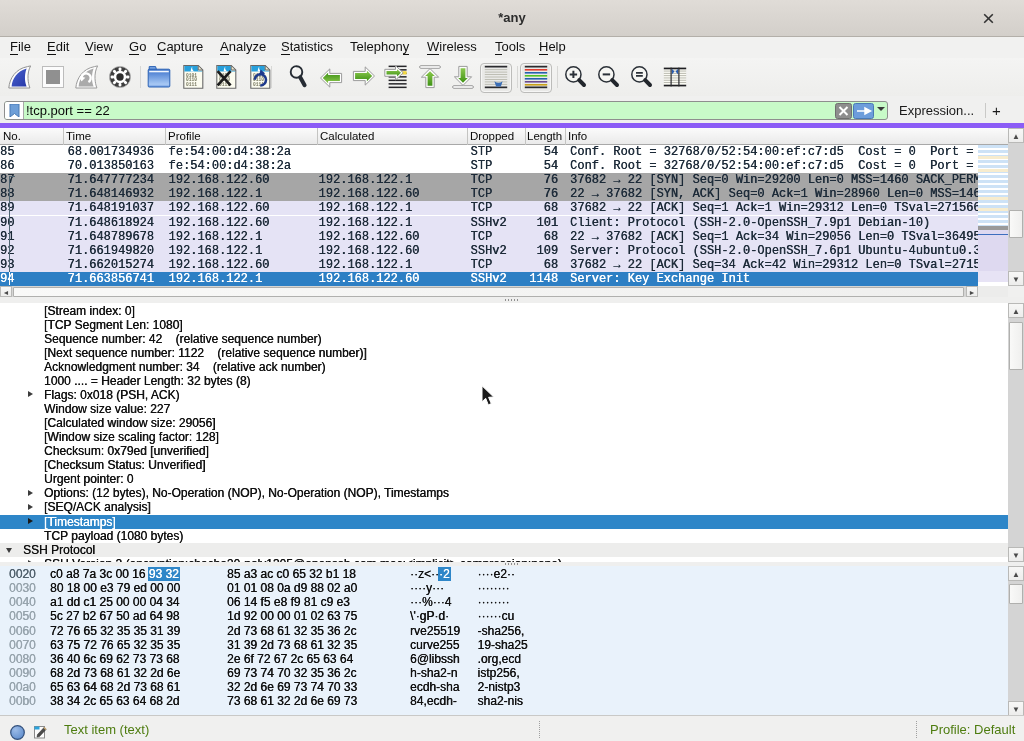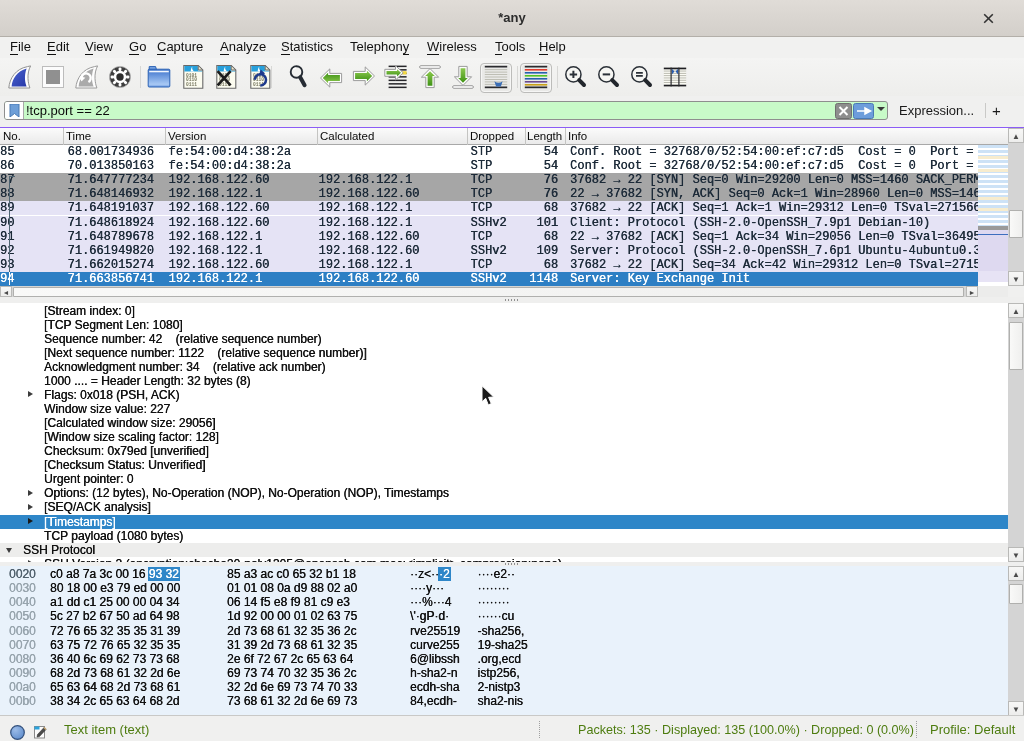--- a/index.html
+++ b/index.html
@@ -6,21 +6,21 @@
 .abs{position:absolute}
 #titlebar{left:0;top:0;width:1024px;height:37px;background:linear-gradient(#e0dcd7,#d3cfca);border-bottom:1px solid #b3afa9}
 #title{left:0;top:0;width:1024px;text-align:center;font-weight:bold;font-size:13px;color:#2c2c2c;line-height:36px}
 #menubar{left:0;top:37px;width:1024px;height:21px;background:#f1f1f0;font-size:13px;color:#111;white-space:nowrap}
 #menubar span.mi{position:absolute;top:1.5px}
 #menubar u{text-decoration:none;border-bottom:1px solid #111}
 #toolbar{left:0;top:58px;width:1024px;height:38px;background:linear-gradient(#f4f4f3,#eeeeec)}
 .tbi{position:absolute;top:7px;width:24px;height:24px}
 .tbsep{position:absolute;top:8px;width:1px;height:22px;background:#d7d7d5}
 .tbframe{position:absolute;top:4.5px;width:32px;height:30px;border:1px solid #bcbcba;border-radius:4px;background:#e9e9e7;box-shadow:inset 0 0 0 1px #f6f6f5}
-#filterbar{left:0;top:96px;width:1024px;height:32px;background:#f0f0ef;border-bottom:1px solid #8b5cf6}
+#filterbar{left:0;top:96px;width:1024px;height:32px;background:#f0f0ef;border-bottom:5px solid #8b5cf6}
 #filterinput{left:4px;top:5px;width:884px;height:19px;background:#c8fac8;border:1px solid #8e8e8e;border-radius:3px}
 #bmbox{left:5px;top:6px;width:19px;height:17px;background:#fff;border-right:1px solid #a9a9a9;border-radius:2px 0 0 2px}
 #filtertext{left:26px;top:5px;font-size:13px;line-height:19px;color:#0a0a0a}
 #expression{left:899px;top:5px;font-size:13px;line-height:19px;color:#1a1a1a}
 #plussep{left:985px;top:7px;width:1px;height:15px;background:#c9c9c7}
 #plusbtn{left:992px;top:5px;font-size:15px;line-height:19px;color:#1a1a1a}
 #plheader{left:0;top:128px;width:1008px;height:17px;background:linear-gradient(#fbfbfb,#eaeaea);border-bottom:1px solid #a8a8a8;font-size:11.5px;color:#0a0a0a}
 #plheader .hl{position:absolute;top:2px}
 #plheader .hs{position:absolute;top:0;width:1px;height:17px;background:#c4c4c2}
 #plist{left:0;top:145px;width:978px;height:141px;background:#fff;font-family:"Liberation Mono",monospace;font-size:12px;white-space:pre;overflow:hidden;text-shadow:0.35px 0 0 currentColor}
@@ -261,21 +261,21 @@
       <path d="M4 8 H12 V5 L17.5 8 L12 11 V8" fill="#fff" stroke="#fff" stroke-width="1.5"></path>
     </svg>
     <div class="abs" style="left:877px;top:11px;width:0;height:0;border-top:4.5px solid #3a3a3a;border-left:4px solid transparent;border-right:4px solid transparent"></div>
 <div class="abs" id="expression">Expression...</div>
 <div class="abs" id="plussep"></div>
 <div class="abs" id="plusbtn">+</div>
 </div>
 <div class="abs" id="plheader">
     <span class="hl" style="left:3px">No.</span>
     <span class="hl" style="left:66px">Time</span>
-    <span class="hl" style="left:168px">Version</span>
+    <span class="hl" style="left:168px">Profile</span>
     <span class="hl" style="left:320px">Calculated</span>
     <span class="hl" style="left:470px">Dropped</span>
     <span class="hl" style="left:527px">Length</span>
     <span class="hl" style="left:568px">Info</span>
     <div class="hs" style="left:62.5px"></div>
     <div class="hs" style="left:164.5px"></div>
     <div class="hs" style="left:316.5px"></div>
     <div class="hs" style="left:466.5px"></div>
     <div class="hs" style="left:524.5px"></div>
     <div class="hs" style="left:564.5px"></div>
@@ -330,19 +330,18 @@
       <circle cx="7.5" cy="7.5" r="6.8" fill="url(#bg1)" stroke="#32507c" stroke-width="1.2"></circle>
     </svg>
     <svg class="abs" style="left:33px;top:8px" width="15" height="15" viewBox="0 0 15 15">
       <rect x="1.5" y="2.5" width="10" height="11.5" fill="#fcfcfc" stroke="#8a8a8a"></rect>
       <path d="M1.5 2.5 h5 v3 h-5 Z" fill="#29a3dd"></path>
       <path d="M4.5 10.5 L11 3.5 L13 5.5 L6.5 12.5 L4 13 Z" fill="#4a4a4a" stroke="#2a2a2a" stroke-width="0.5"></path>
       <path d="M11 3.5 L13 5.5" stroke="#caa870" stroke-width="1.5"></path>
     </svg>
     <div class="abs" style="left:64px;top:7px;line-height:14px">Text item (text)</div>
     <div class="abs" style="left:539px;top:5px;width:1px;height:17px;border-left:1px dotted #a0a0a0"></div>
-    <div class="abs" style="left:578px;top:7px;line-height:14px;font-size:12.6px">Packets: 135 · Displayed: 135 (100.0%) · Dropped: 0 (0.0%)</div>
     <div class="abs" style="left:916px;top:5px;width:1px;height:17px;border-left:1px dotted #a0a0a0"></div>
     <div class="abs" style="left:930px;top:7px;line-height:14px">Profile: Default</div>
   </div>
 <svg class="abs" style="left:481px;top:385px" width="16" height="22" viewBox="0 0 16 22">
     <path d="M1 0.8 L1 16.8 L4.7 13.3 L7.3 19.9 L10.3 18.6 L7.6 12.3 L12.7 12 Z" fill="#1a1a1a" stroke="#fff" stroke-width="1"></path>
   </svg>
 
 </body></html>

